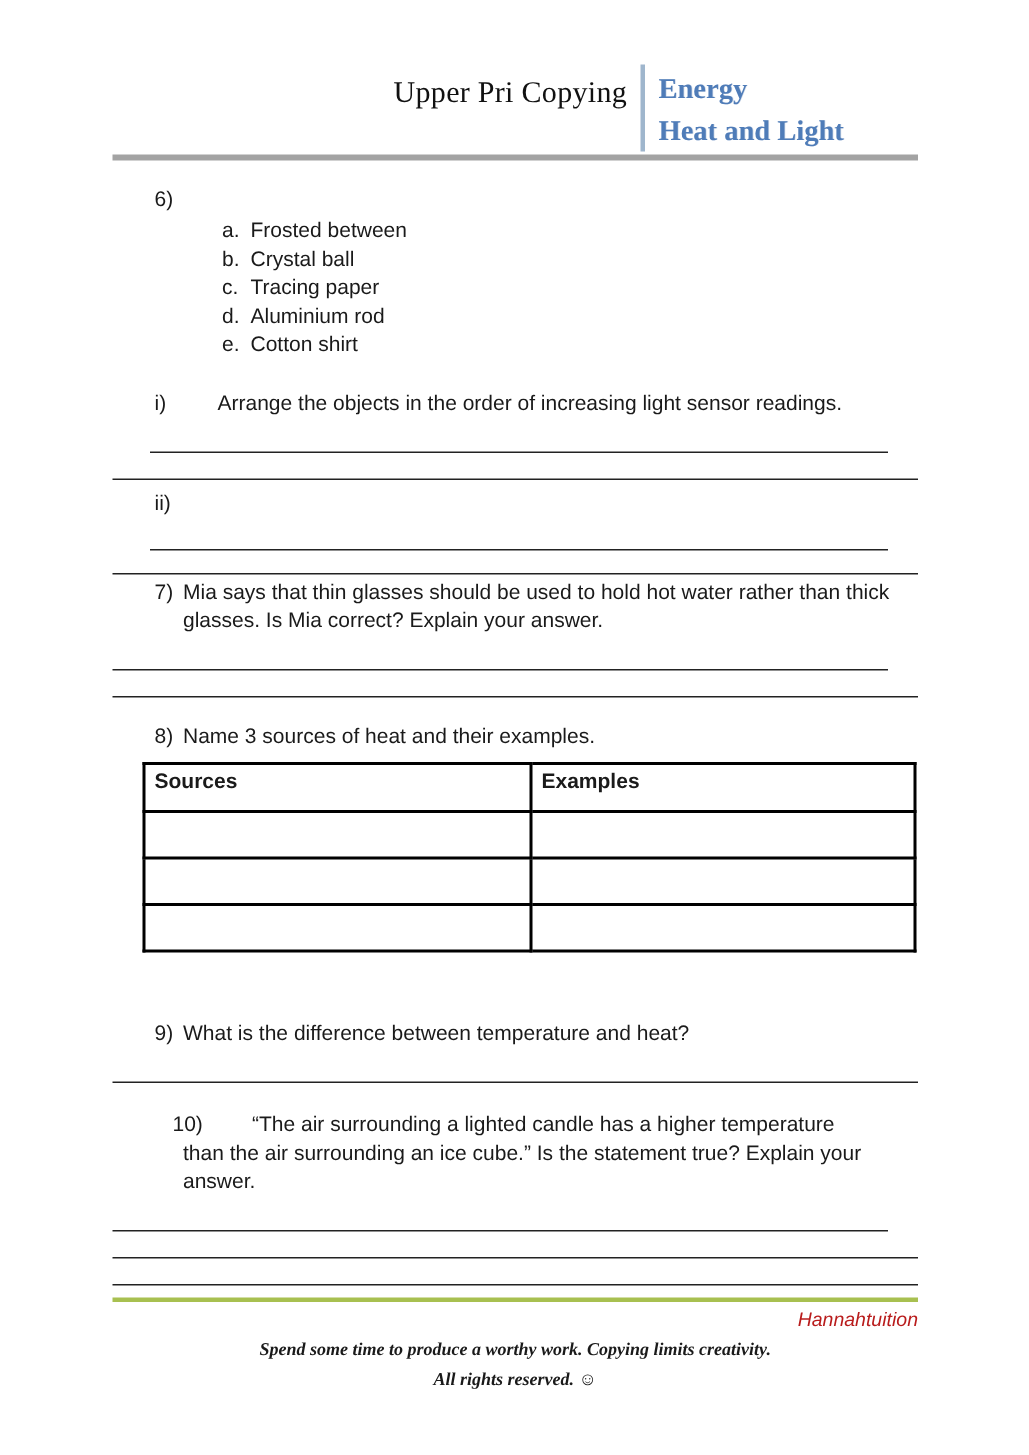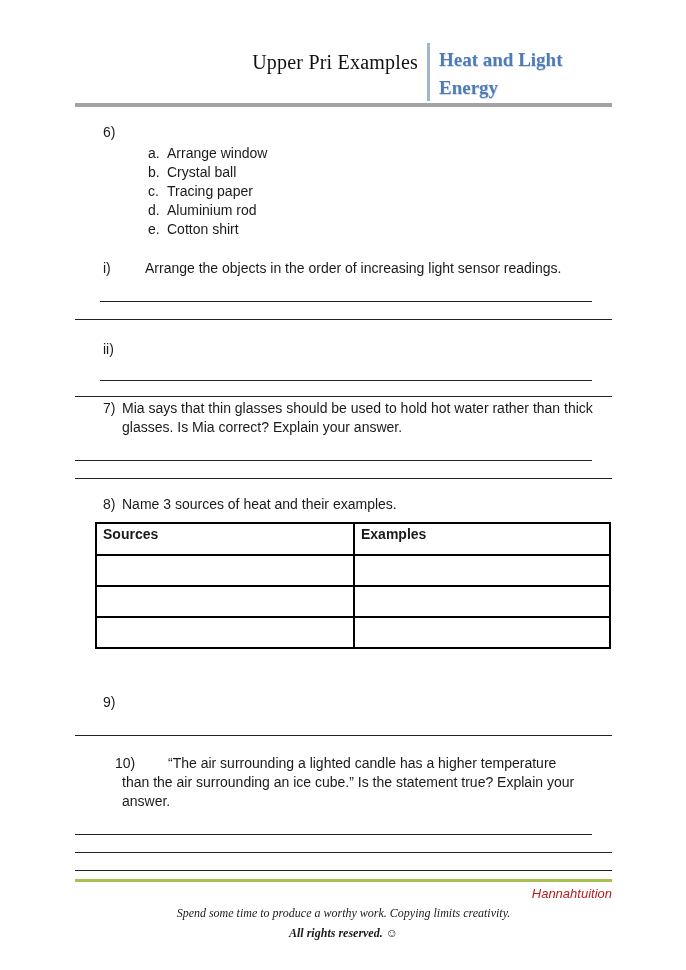--- a/index.html
+++ b/index.html
@@ -45,21 +45,21 @@
   .q-text{display:block;}
   .subi-text{width:436px;}
   .q7-text{width:484px;}
 
   .q6{margin-top:16px;}
   .options{list-style:none;margin-top:2px;padding-left:73px;font-size:14px;line-height:19px;}
   .options li{display:flex;}
   .opt-label{flex:none;width:19px;}
 
   .sub-i{margin-top:20px;}
-  .sub-ii{margin-top:20px;gap:46px;}
+  .sub-ii{margin-top:6px;gap:46px;}
   .q7{margin-top:2px;}
   .q8{margin-top:16px;}
   .q9{margin-top:44px;}
 
   .q10{position:relative;padding-left:47px;margin-top:18px;font-size:14px;line-height:19px;}
   .q10 .q-num{position:absolute;left:40px;top:0;width:28px;}
   .q10-text{width:462px;text-indent:46px;}
 
   
   .ans-group{margin-top:6px;}
@@ -84,51 +84,51 @@
 
   
   .brand{
     margin-top:4px;text-align:right;
     font-style:italic;font-size:13px;color:#b91c1c;
     font-family:"Liberation Sans",sans-serif;
   }
   .quote{
     margin-top:5px;text-align:center;
     font-family:"Liberation Serif",serif;
-    font-weight:normal;font-style:italic;font-size:12px;
+    font-weight:bold;font-style:italic;font-size:12px;
   }
   .rights{
     margin-top:5px;text-align:center;
     font-family:"Liberation Serif",serif;
     font-weight:bold;font-style:italic;font-size:12px;
   }
 </style>
 </head>
 <body>
 
 <div class="page">
 
   <div class="header">
-    <div class="course">Upper Pri Examples</div>
+    <div class="course">Upper Pri Copying</div>
     <div class="vbar"></div>
     <div class="topic">
+      <div>Energy</div>
       <div>Heat and Light</div>
-      <div>Energy</div>
     </div>
   </div>
   <div class="hrule gray"></div>
 
   <div class="q6">
     <div class="q-row">
       <span class="q-num">6)</span>
     </div>
     <ul class="options">
       <li>
         <span class="opt-label">a.</span>
-        <span>Arrange window</span>
+        <span>Frosted between</span>
       </li>
       <li>
         <span class="opt-label">b.</span>
         <span>Crystal ball</span>
       </li>
       <li>
         <span class="opt-label">c.</span>
         <span>Tracing paper</span>
       </li>
       <li>
@@ -195,20 +195,21 @@
       </tr>
       <tr>
         <td></td>
         <td></td>
       </tr>
     </tbody>
   </table>
 
   <div class="q-row q9">
     <span class="q-num">9)</span>
+    <span class="q-text">What is the difference between temperature and heat?</span>
   </div>
   <div class="ans-group">
     <div class="ans-line"></div>
   </div>
 
   <div class="q10">
     <span class="q-num">10)</span>
     <div class="q10-text">“The air surrounding a lighted candle has a higher temperature than the air surrounding an ice cube.” Is the statement true? Explain your answer.</div>
   </div>
   <div class="ans-group">

